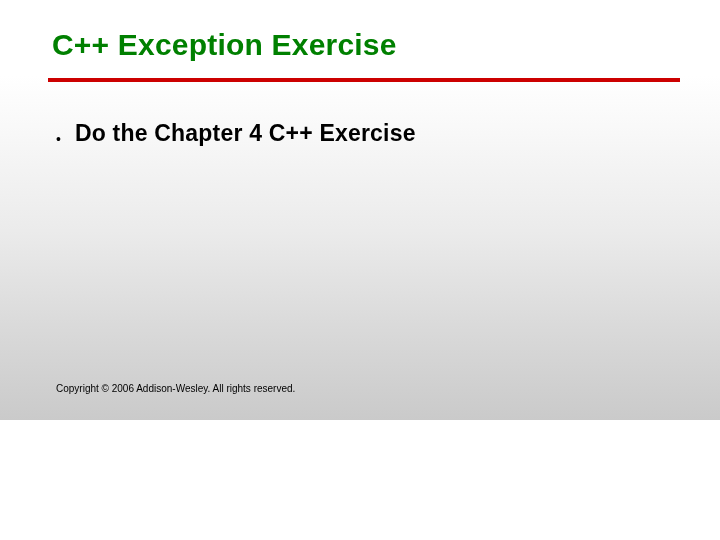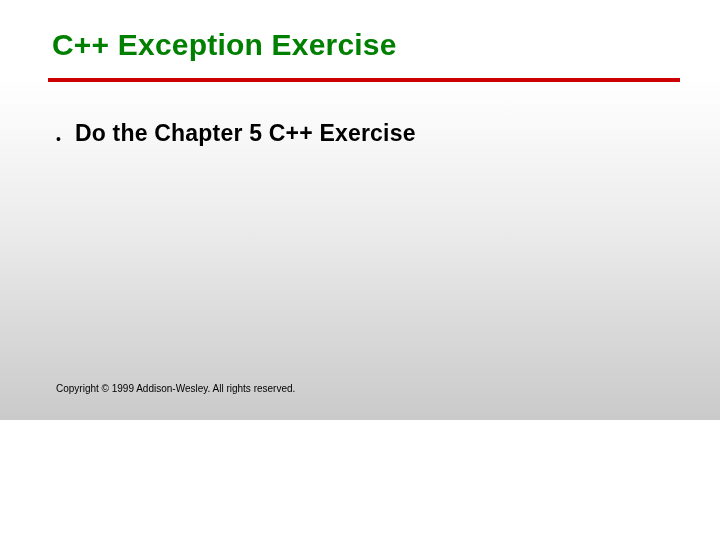--- a/index.html
+++ b/index.html
@@ -78,19 +78,19 @@
 
 <div class="slide">
 
   <div class="title">C++ Exception Exercise</div>
 
   <div class="title-rule"></div>
 
   <div class="body">
     <div class="bullet-row">
       <div class="bullet-dot">•</div>
-      <div class="bullet-text">Do the Chapter 5 C++ Exercise</div>
+      <div class="bullet-text">Do the Chapter 4 C++ Exercise</div>
     </div>
   </div>
 
-  <div class="footer">Copyright © 1999 Addison-Wesley. All rights reserved.</div>
+  <div class="footer">Copyright © 2006 Addison-Wesley. All rights reserved.</div>
 
 </div>
 
 </body></html>

